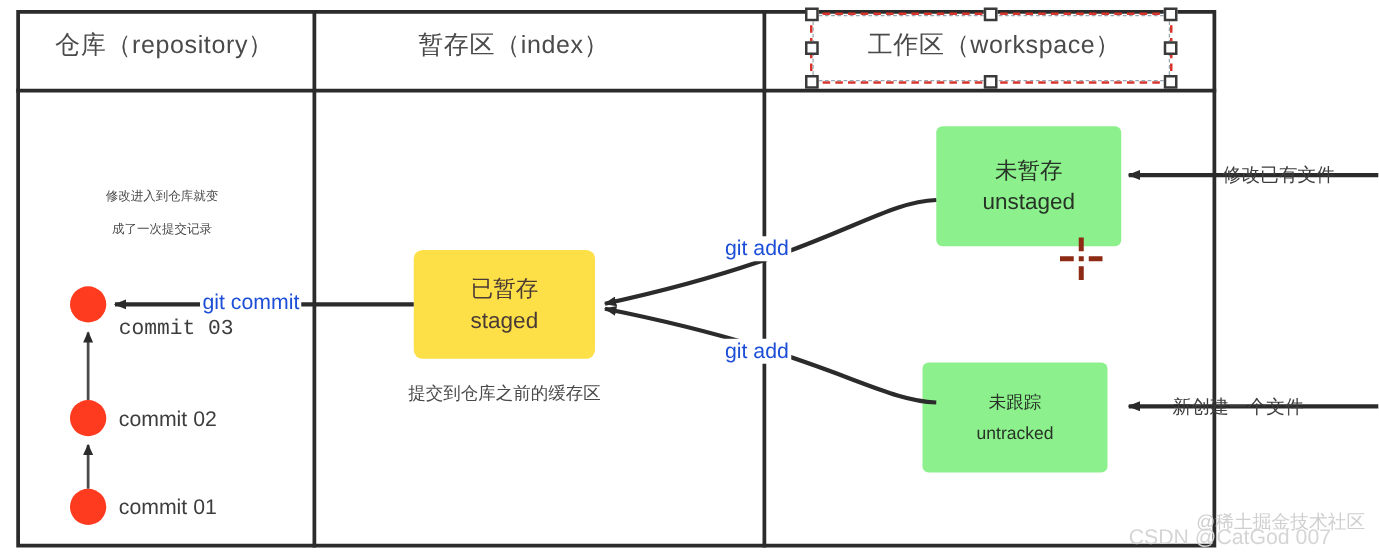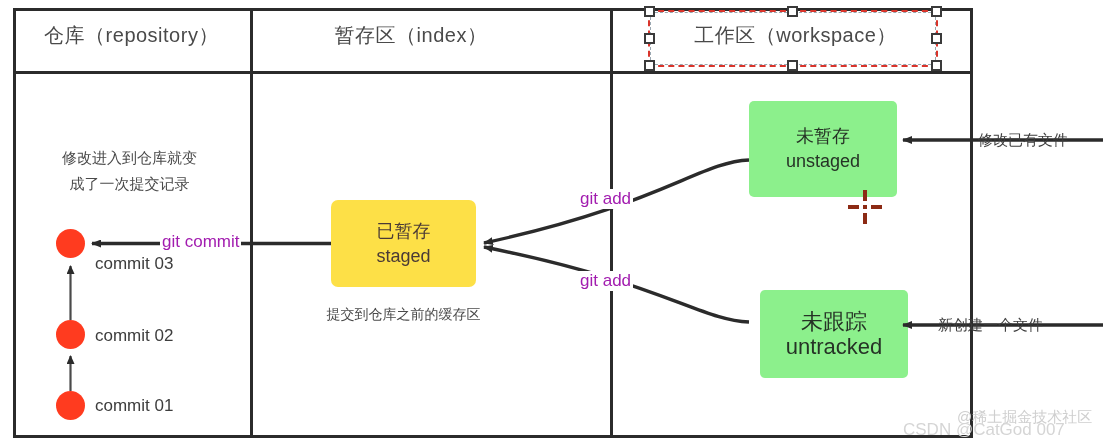--- a/index.html
+++ b/index.html
@@ -93,21 +93,21 @@
   .h-bc { left: 50%;   bottom: -6px; margin-left: -6px; }
   .h-br { right: -6px; bottom: -6px; }
 
   
   .repo-note {
     position: absolute;
     left: 22px;
     top: 145px;
     width: 215px;
     text-align: center;
-    font-size: 15px;
+    font-size: 10px;
     line-height: 26px;
     color: #4a4a4a;
   }
 
   
   .commit-dot {
     position: absolute;
     width: 29px;
     height: 29px;
     border-radius: 50%;
@@ -118,21 +118,21 @@
   .dot2 { top: 320px; }
   .dot1 { top: 391px; }
 
   .commit-label {
     position: absolute;
     left: 95px;
     font-size: 17px;
     color: #3d3d3d;
     white-space: nowrap;
   }
-  .lbl3 { top: 254px; }
+  .lbl3 { top: 254px; font-family: Liberation Mono, monospace; }
   .lbl2 { top: 326px; }
   .lbl1 { top: 396px; }
 
   
   .box {
     position: absolute;
     box-sizing: border-box;
     display: flex;
     flex-direction: column;
     align-items: center;
@@ -166,27 +166,27 @@
     left: 749px;
     top: 101px;
     width: 148px;
     height: 96px;
     background: #8cf08c;
     border-radius: 5px;
     font-size: 18px;
     color: #263326;
   }
   .box-untracked {
-    left: 760px;
+    left: 738px;
     top: 290px;
     width: 148px;
     height: 88px;
     background: #8cf08c;
     border-radius: 5px;
-    font-size: 22px;
+    font-size: 14px;
     color: #263326;
   }
 
   
   .crosshair {
     position: absolute;
     left: 848px;
     top: 190px;
     width: 34px;
     height: 34px;
@@ -218,21 +218,21 @@
     left: 0; top: 0;
     width: 1103px;
     height: 447px;
     pointer-events: none;
   }
 
   
   .edge-label {
     position: absolute;
     font-size: 17px;
-    color: #a21caf;
+    color: #1d4ed8;
     background: #ffffff;
     padding: 0 2px;
     white-space: nowrap;
   }
   .el-commit { left: 160px; top: 232px; }
   .el-add1   { left: 578px; top: 189px; }
   .el-add2   { left: 578px; top: 271px; }
 
   
   .wm {

